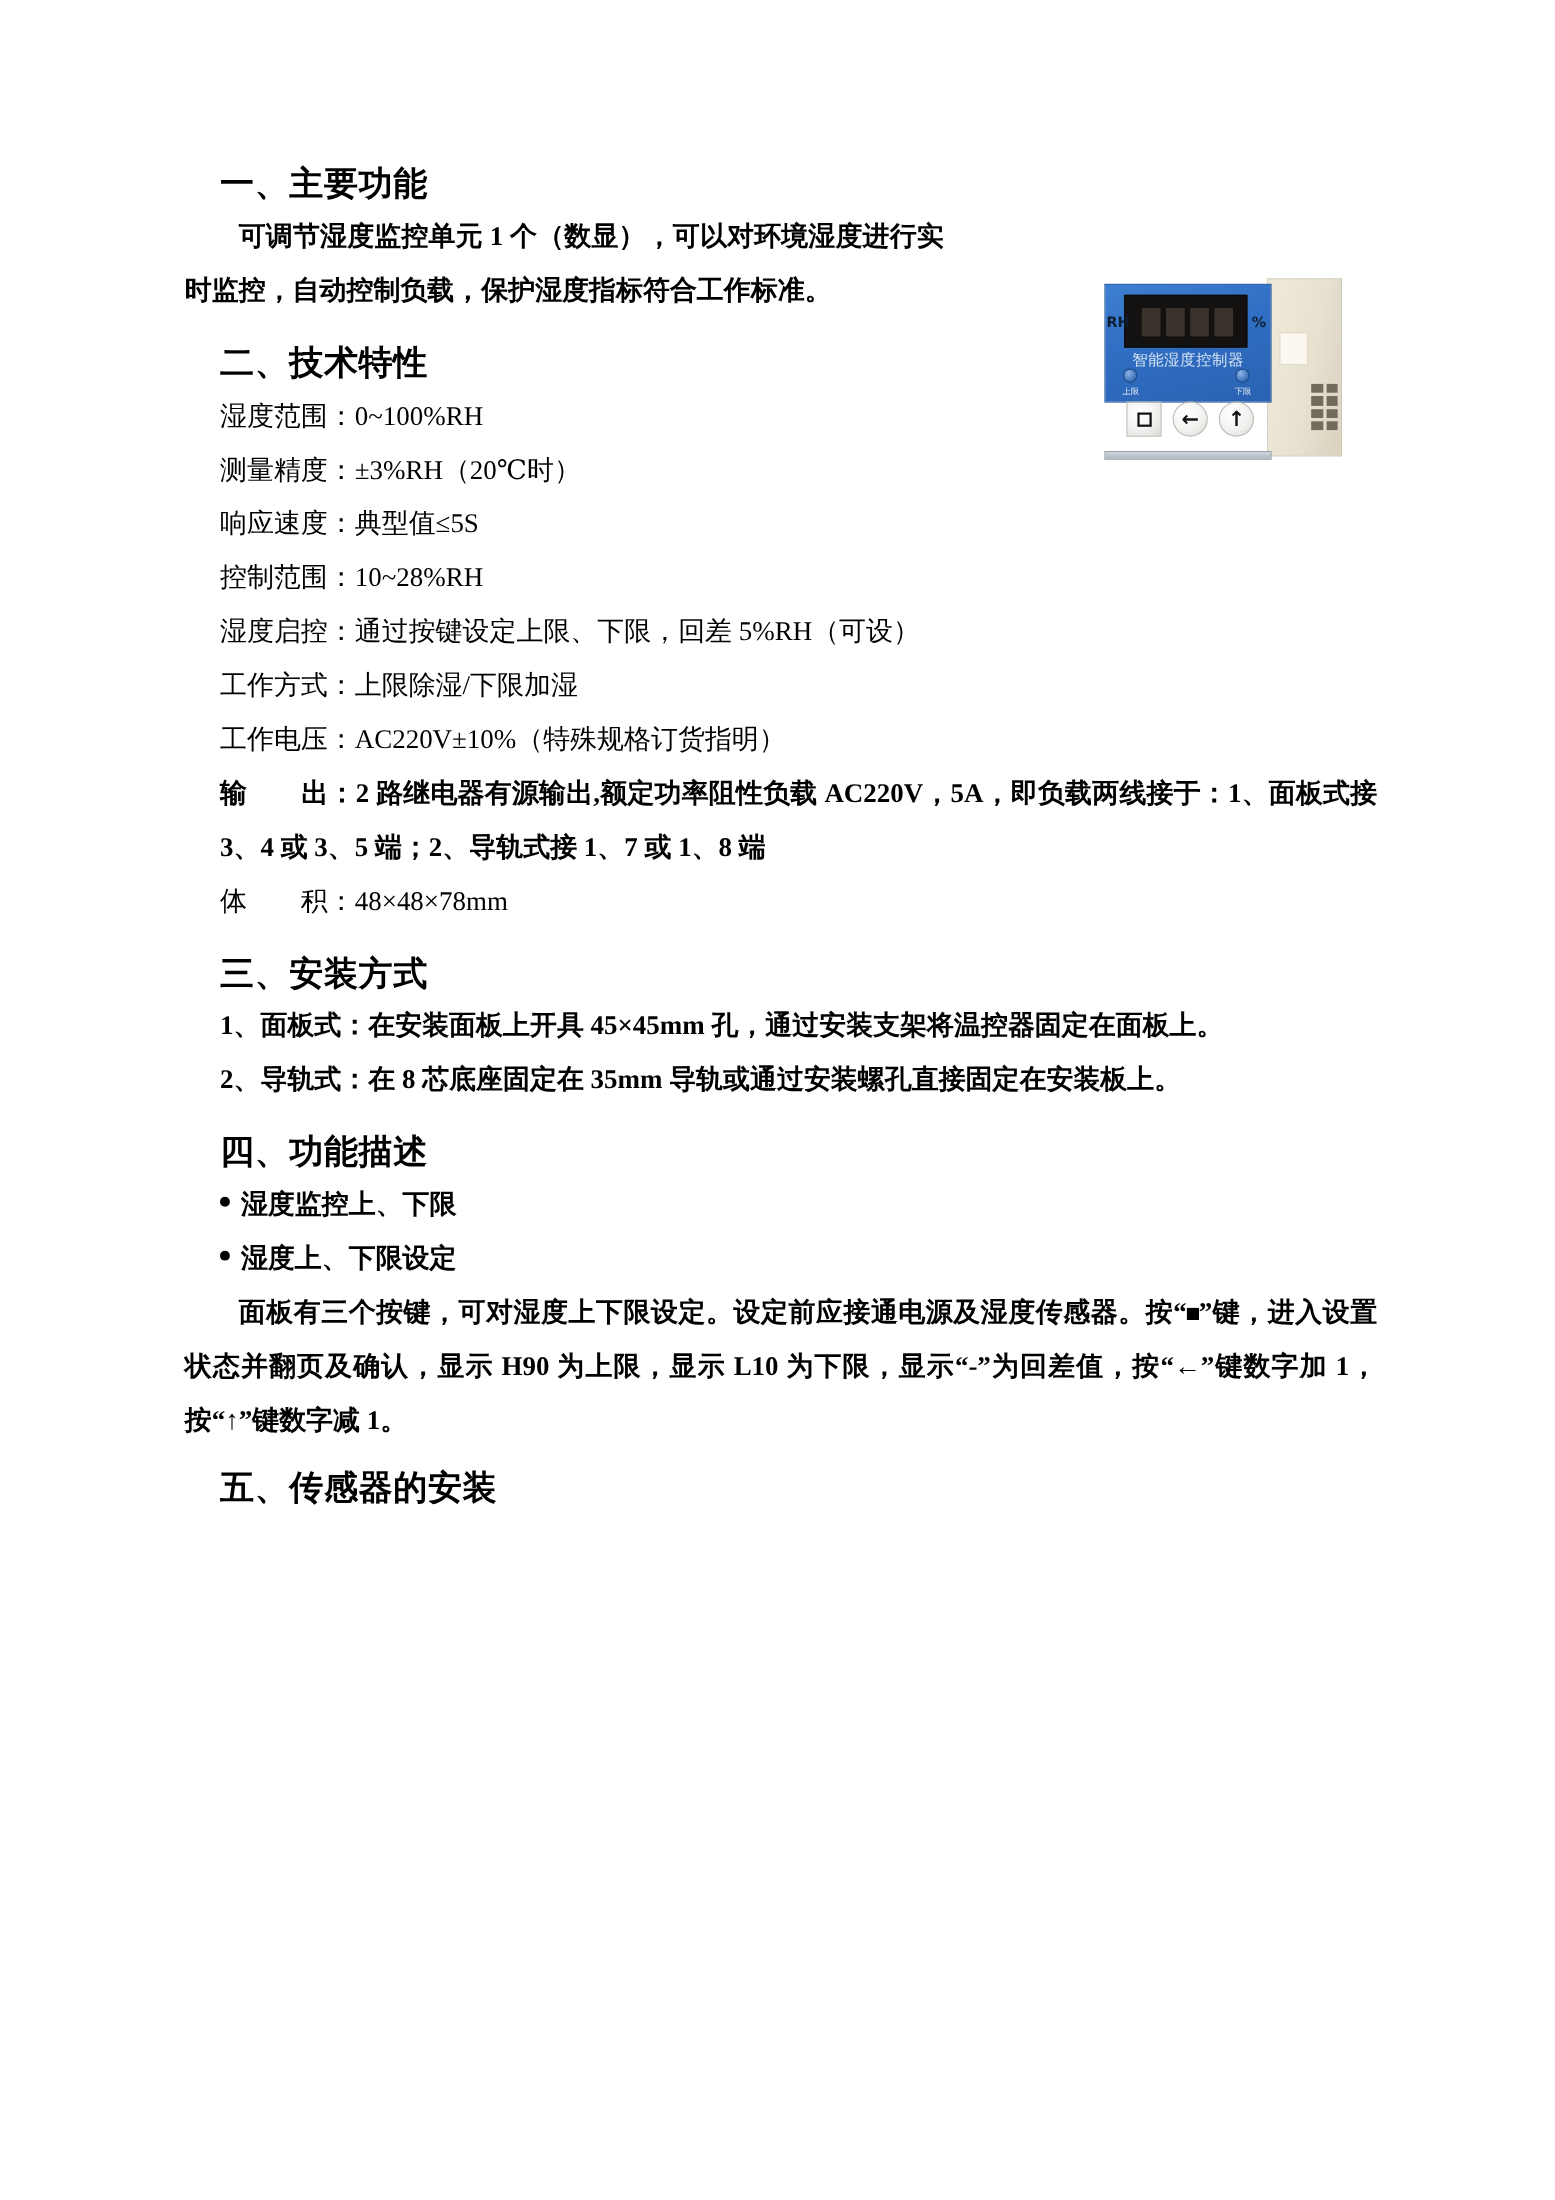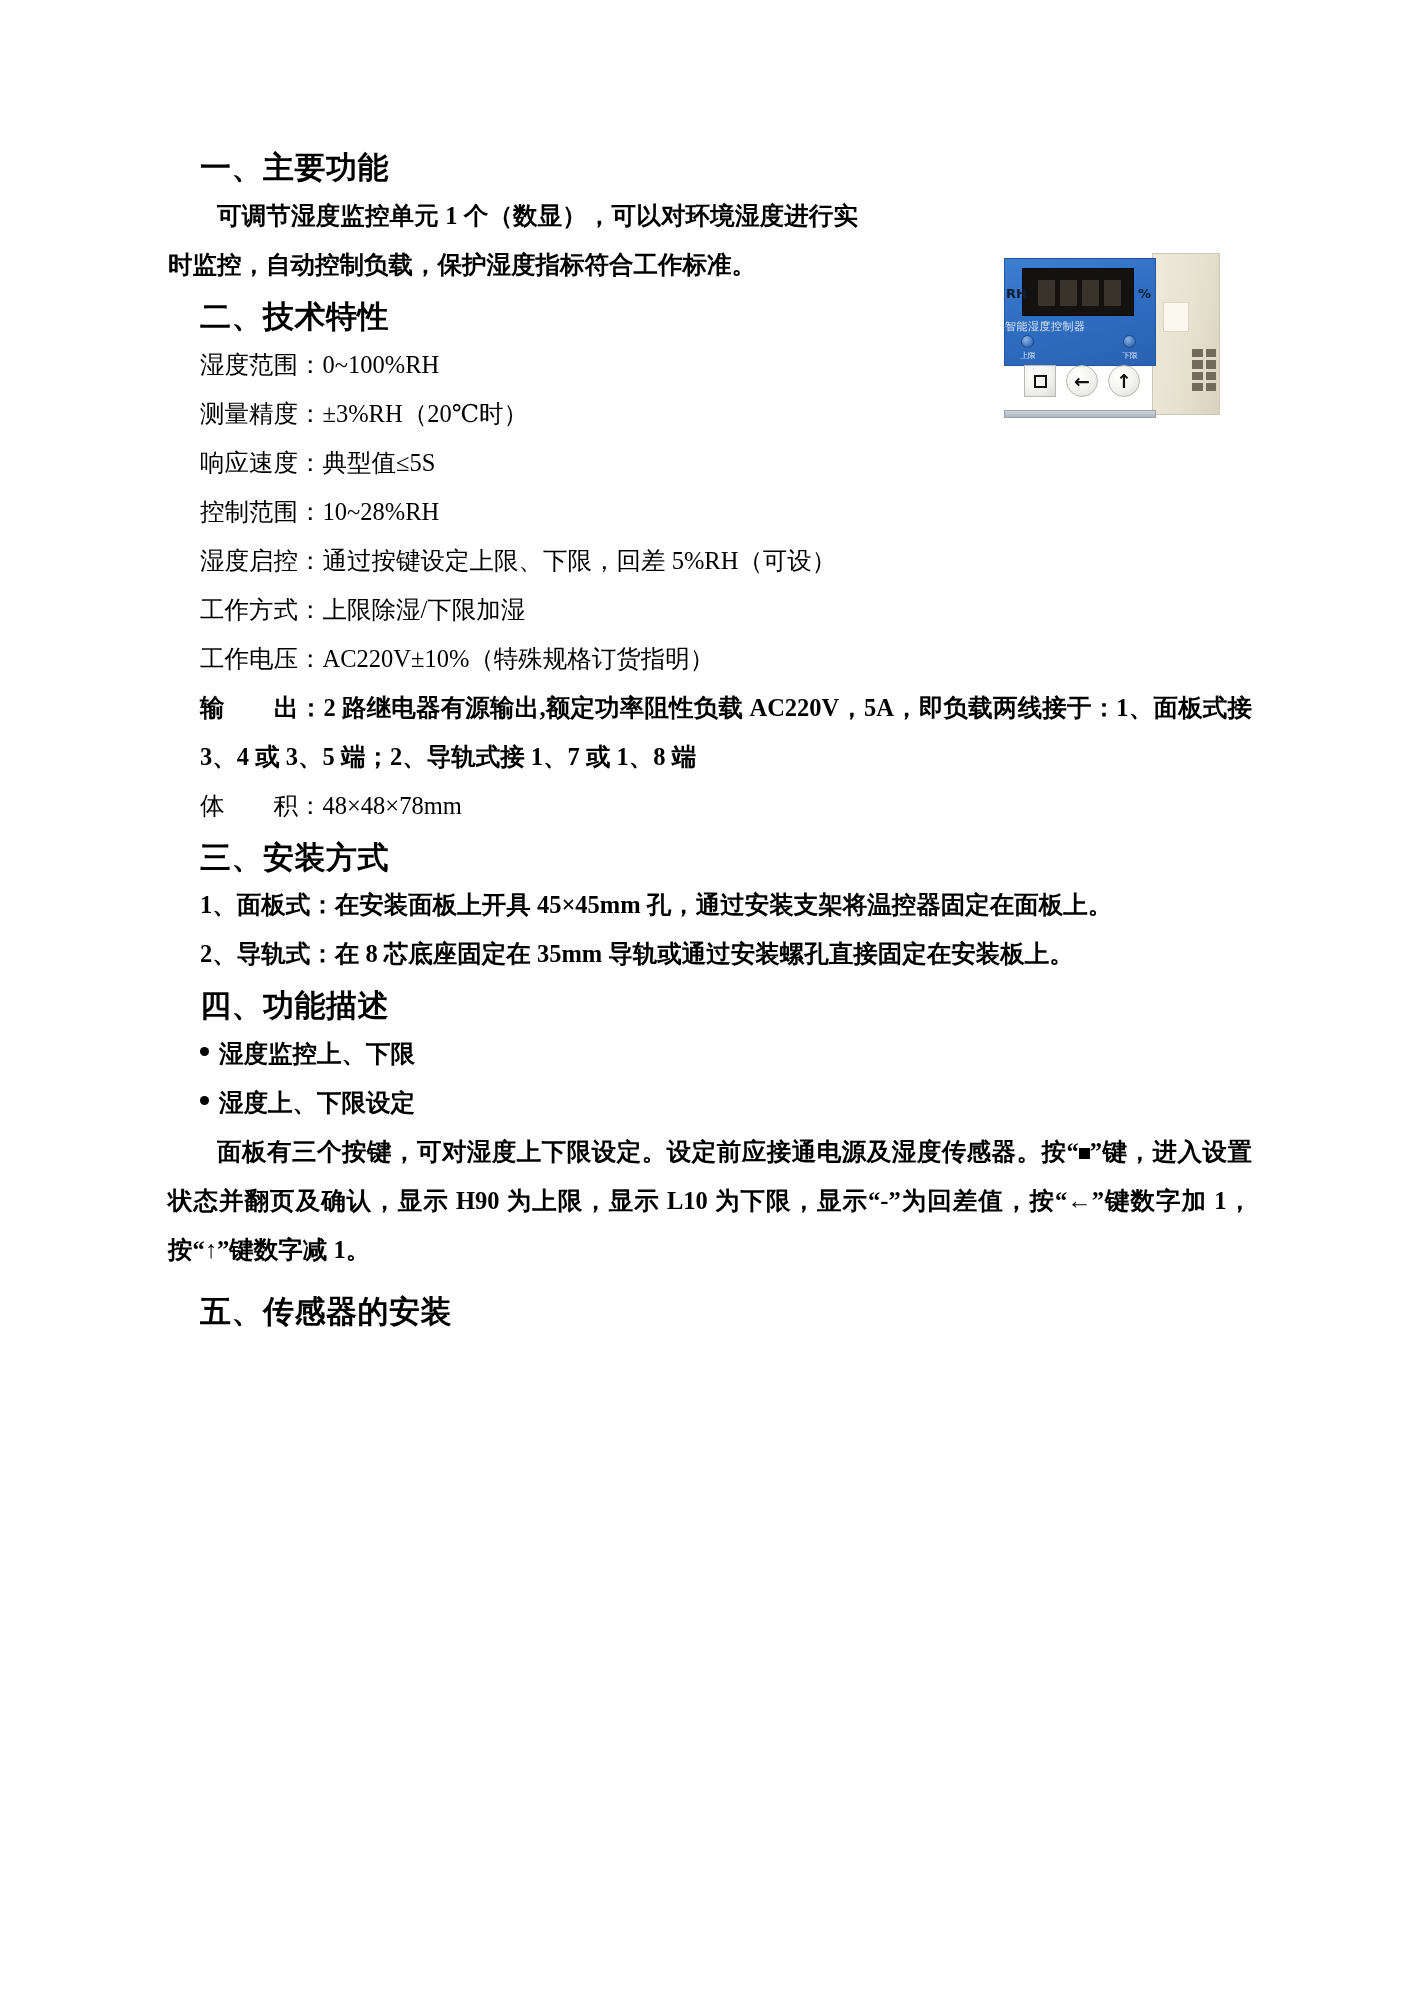--- a/index.html
+++ b/index.html
@@ -27,21 +27,21 @@
   h2.section-heading {
     font-family: "DejaVu Sans", "Liberation Sans", sans-serif;
     font-weight: bold;
     font-size: 31px;
     line-height: 1.25;
     margin: 0 0 4px 0;
     padding: 0;
     letter-spacing: 0.5px;
     text-indent: 32px;
   }
-  h2.section-heading.tight { margin-top: 8px; }
+  h2.section-heading.tight { margin-top: 22px; }
 
   p.body-text {
     font-size: 24.5px;
     line-height: 49px;
     margin: 0;
     padding: 0;
     text-align: justify;
     text-justify: inter-ideograph;
     font-weight: bold;
   }
@@ -168,22 +168,23 @@
     font-weight: bold;
     color: #0f1d33;
   }
   .lbl-rh { left: 1px; }
   .lbl-pct { right: 4px; }
   .dev-title {
     position: absolute;
     left: 0;
     right: 0;
     top: 60px;
-    font-family: "DejaVu Sans", "Liberation Sans", sans-serif;
-    font-size: 11px;
+    text-align: center;
+    font-family: "DejaVu Sans", "Liberation Sans", sans-serif;
+    font-size: 14px;
     color: #d8e4f4;
     letter-spacing: 0.5px;
   }
   .led {
     position: absolute;
     top: 76px;
     width: 13px;
     height: 13px;
     border-radius: 50%;
     background: radial-gradient(circle at 35% 32%, #8fb4e4 0%, #4a7fc4 55%, #23518f 100%);

